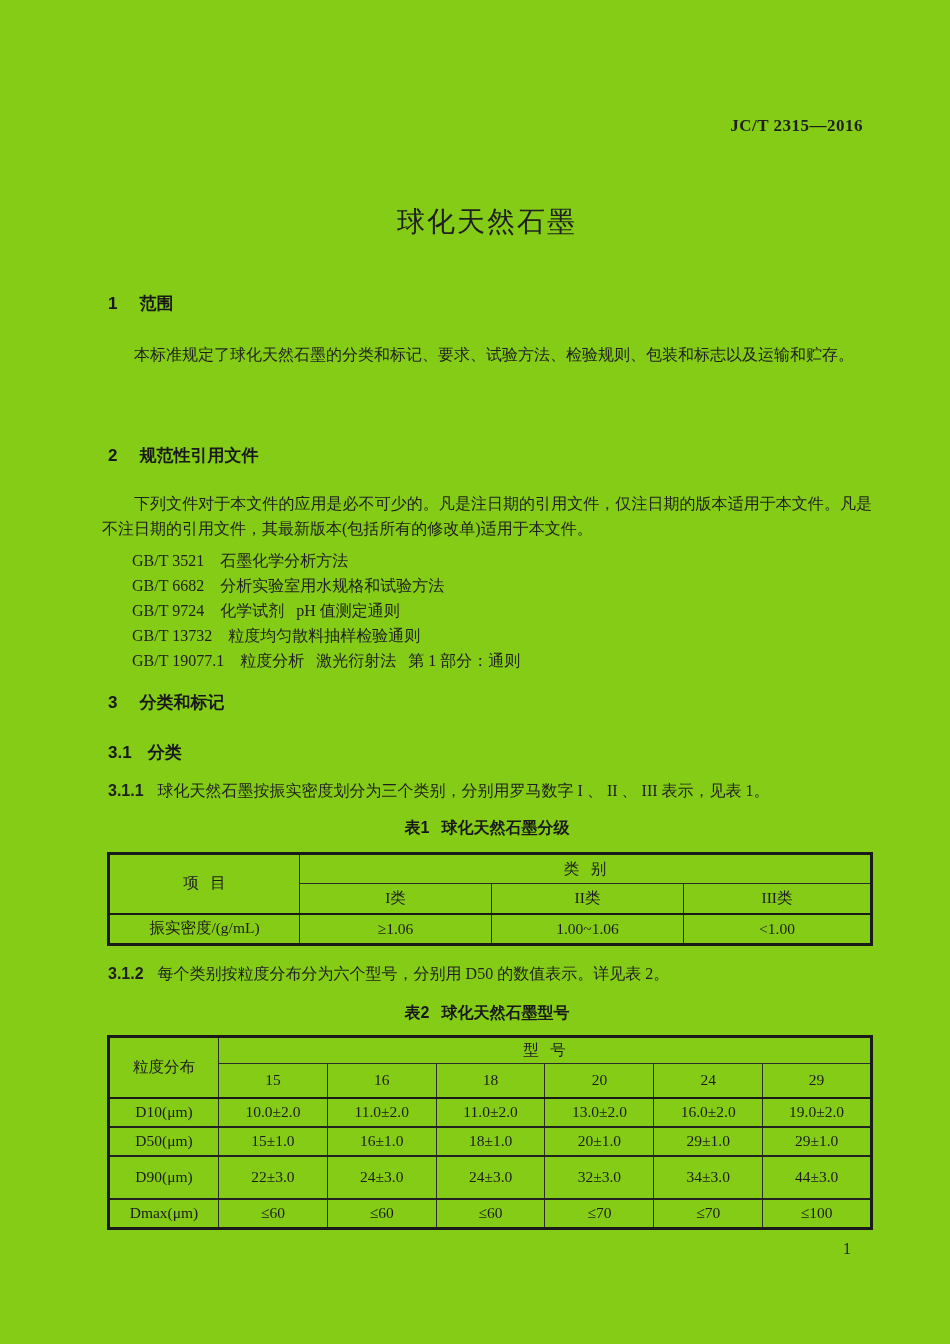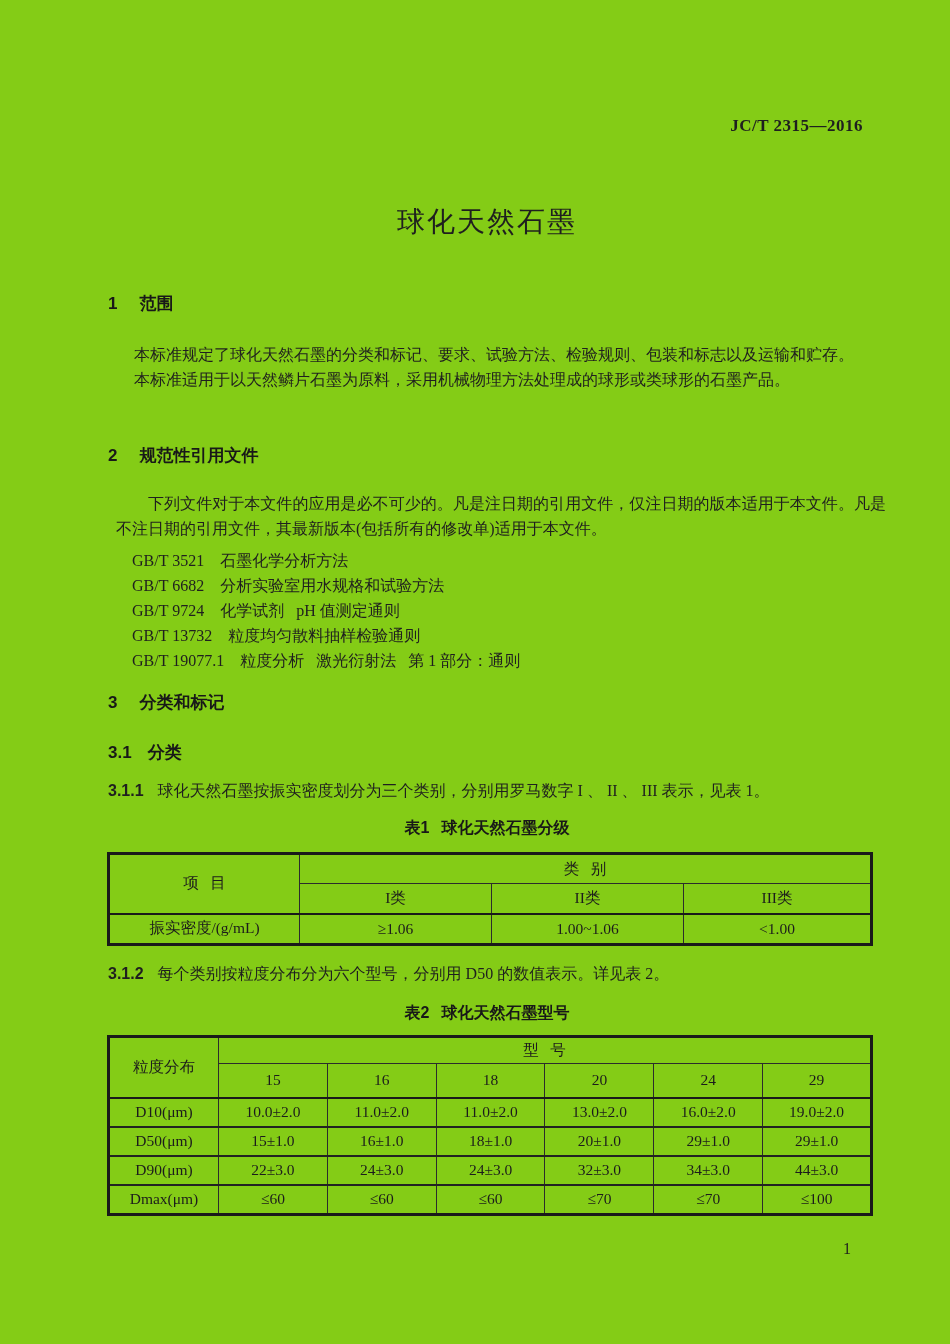--- a/index.html
+++ b/index.html
@@ -73,27 +73,26 @@
 
   <div class="header-ref">JC/T 2315—2016</div>
 
   <h1 class="doc-title">球化天然石墨</h1>
 
   <div class="sec-heading" style="top:292px;">
     <span class="sec-num">1</span><span>范围</span>
   </div>
   <div class="body-block" style="top:342px;">
     <p class="para">本标准规定了球化天然石墨的分类和标记、要求、试验方法、检验规则、包装和标志以及运输和贮存。</p>
-    <p class="para">本标准适用于以天然鳞片石墨为原料，采用机械物理方法处理成的球形或类球形的石墨产品。</p>
   </div>
 
   <div class="sec-heading" style="top:444px;">
     <span class="sec-num">2</span><span>规范性引用文件</span>
   </div>
-  <div class="body-block" style="top:491px;margin-left:14px;">
+  <div class="body-block" style="top:491px;">
     <p class="para">下列文件对于本文件的应用是必不可少的。凡是注日期的引用文件，仅注日期的版本适用于本文件。凡是不注日期的引用文件，其最新版本(包括所有的修改单)适用于本文件。</p>
   </div>
   <div class="refs" style="top:548px;">
     <div class="ref-line">
       <span class="ref-code">GB/T 3521</span><span>石墨化学分析方法</span>
     </div>
     <div class="ref-line">
       <span class="ref-code">GB/T 6682</span><span>分析实验室用水规格和试验方法</span>
     </div>
     <div class="ref-line">
@@ -188,21 +187,21 @@
     </tr>
     <tr class="data" style="height:29px;">
       <td>D50(μm)</td>
       <td>15±1.0</td>
       <td>16±1.0</td>
       <td>18±1.0</td>
       <td>20±1.0</td>
       <td>29±1.0</td>
       <td>29±1.0</td>
     </tr>
-    <tr class="data" style="height:29px;">
+    <tr class="data" style="height:43px;">
       <td>D90(μm)</td>
       <td>22±3.0</td>
       <td>24±3.0</td>
       <td>24±3.0</td>
       <td>32±3.0</td>
       <td>34±3.0</td>
       <td>44±3.0</td>
     </tr>
     <tr class="data" style="height:30px;">
       <td>Dmax(μm)</td>

